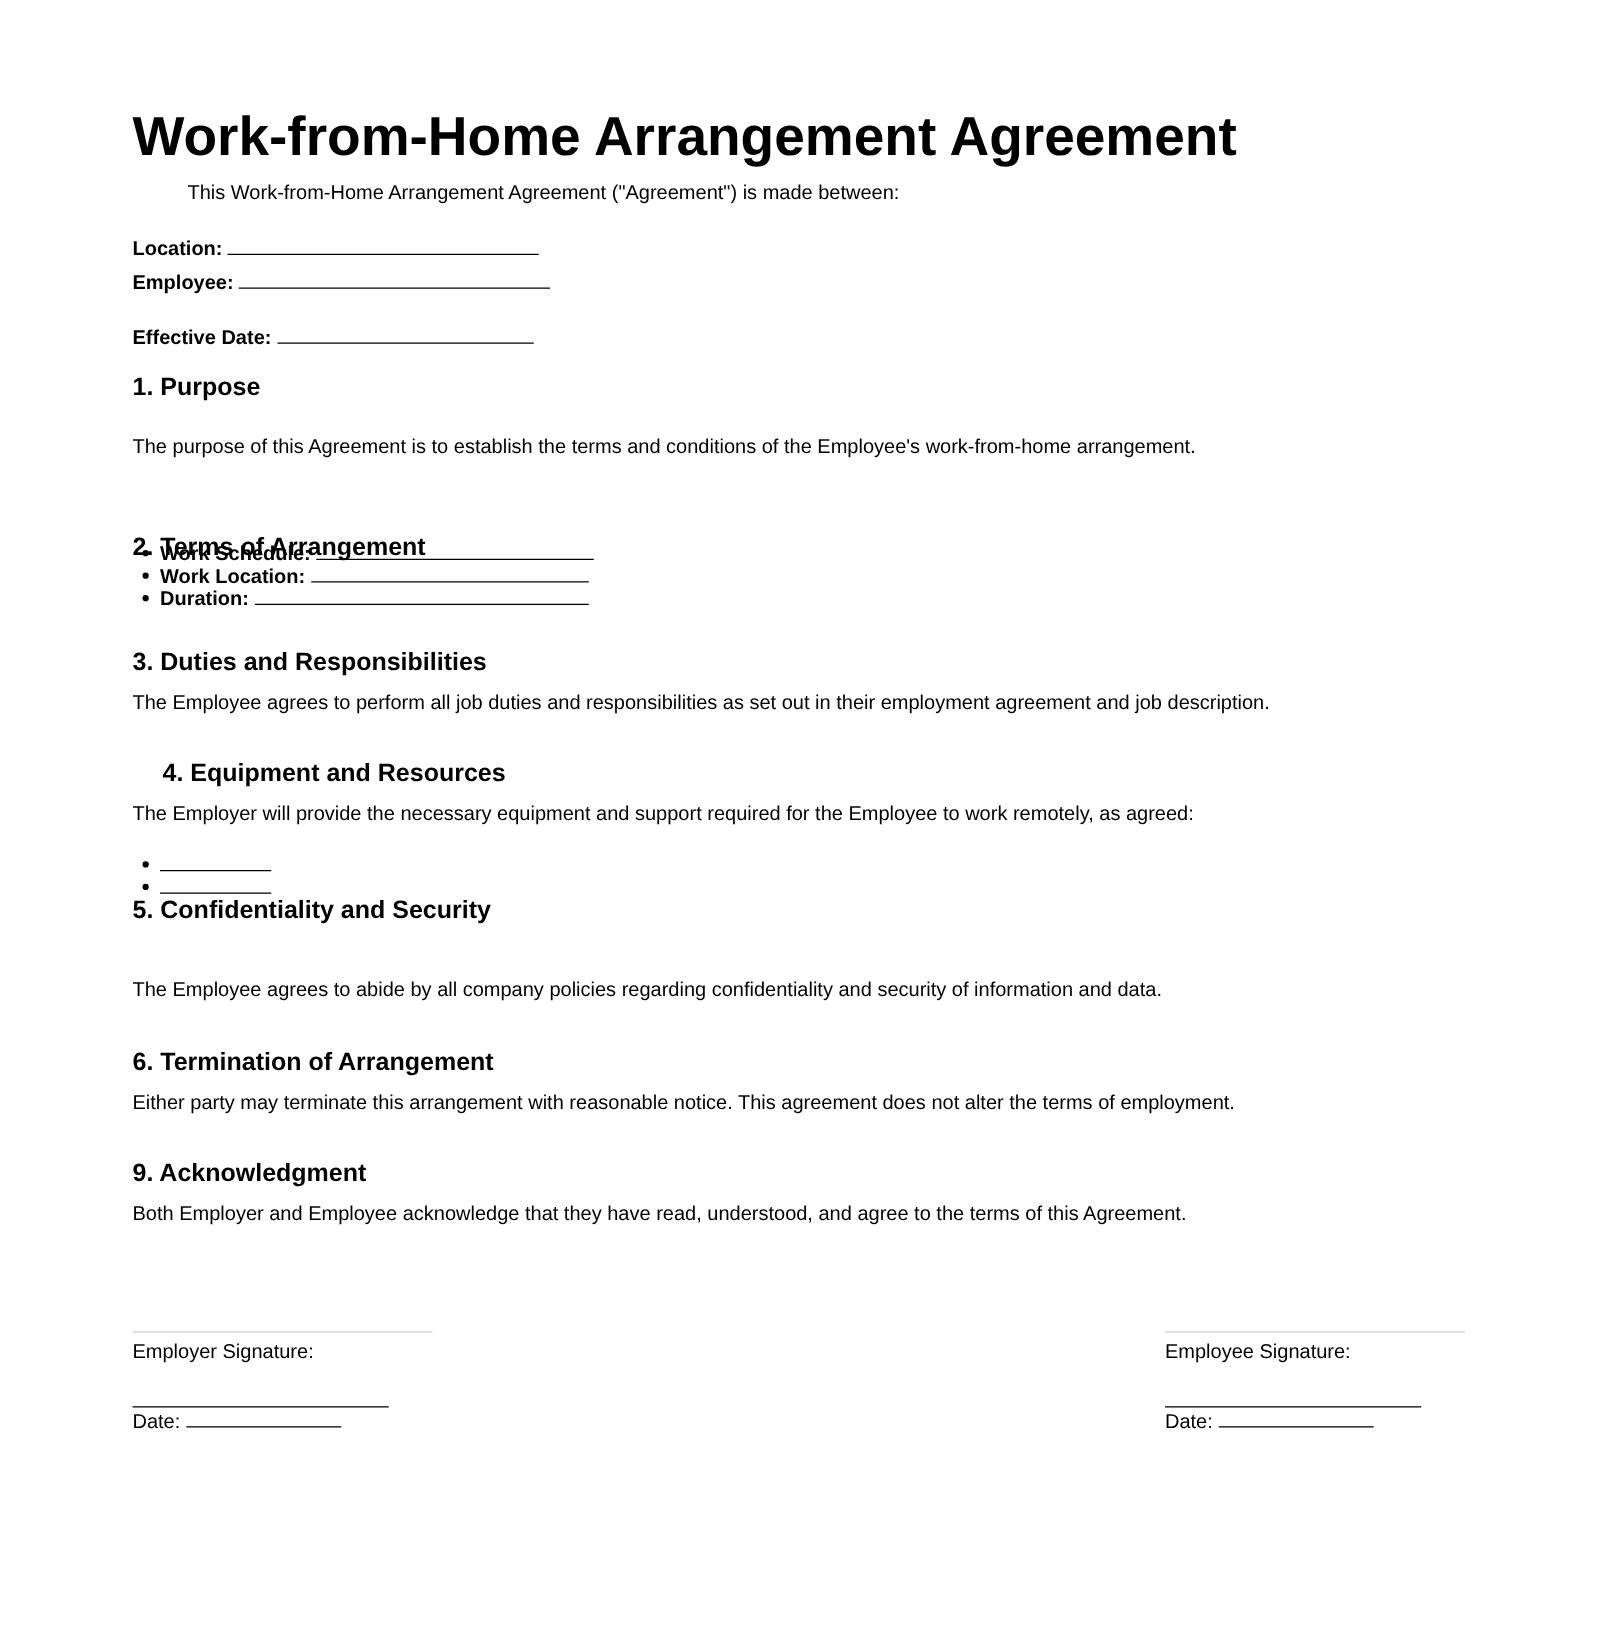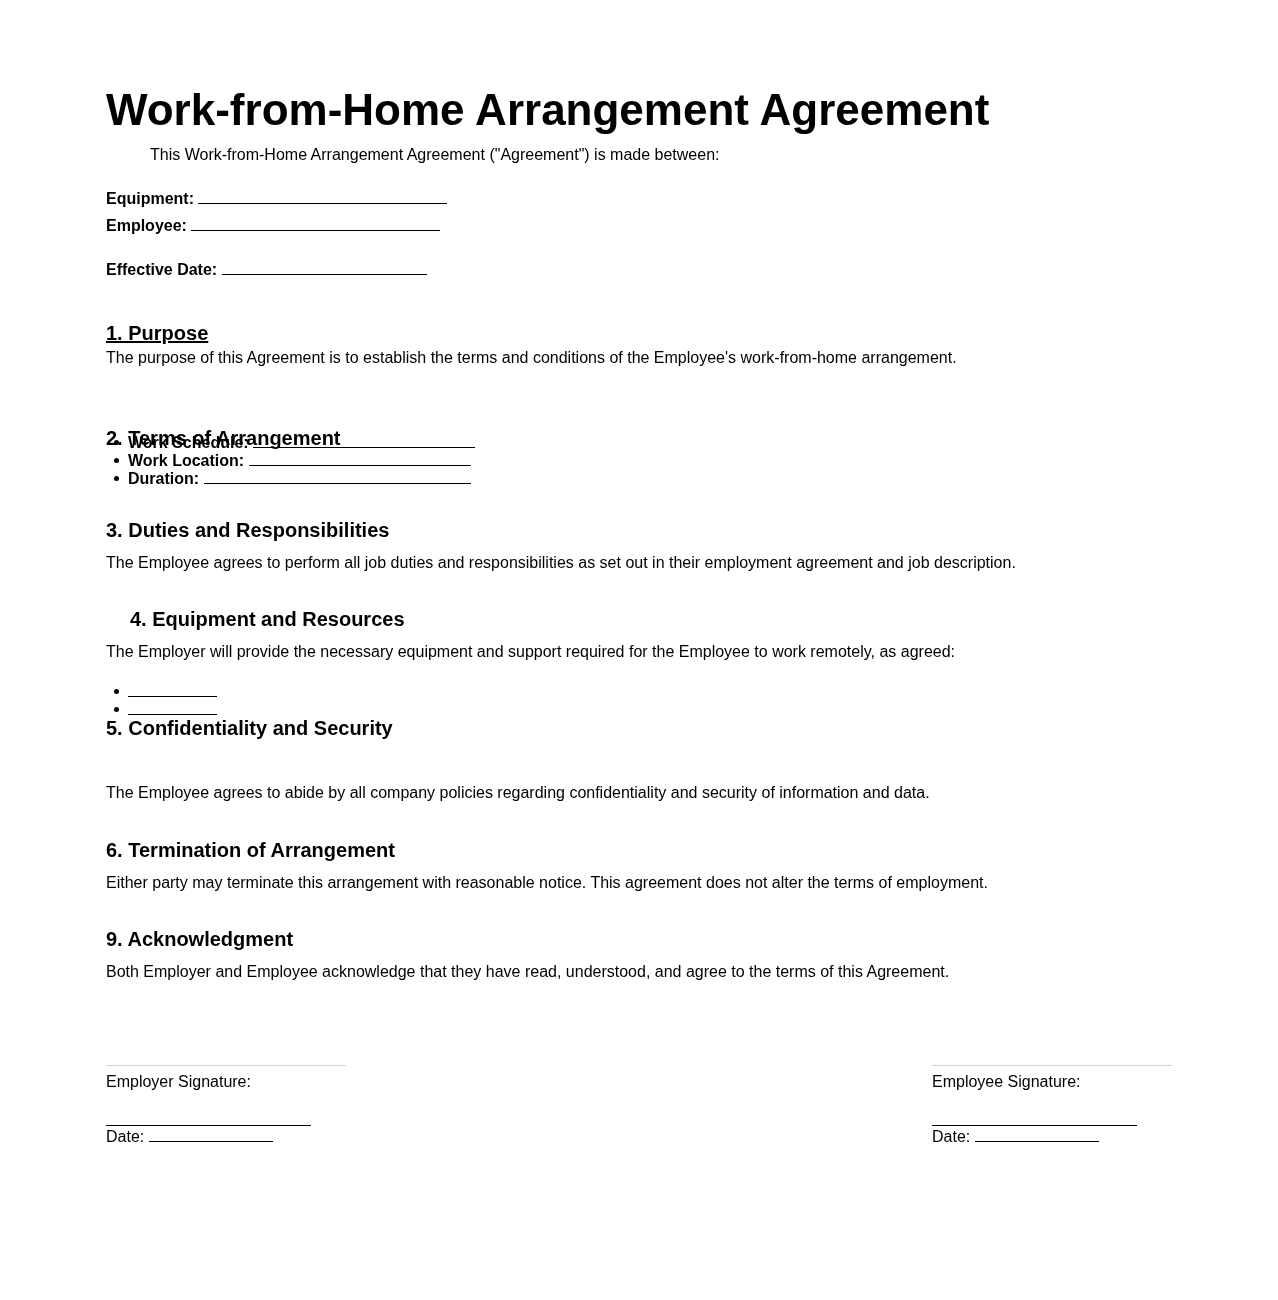--- a/index.html
+++ b/index.html
@@ -25,33 +25,33 @@
 </style>
 </head>
 <body>
 
 <div class="page">
   <h1>Work-from-Home Arrangement Agreement</h1>
 
   <div class="abs" style="top:146px;margin-left:44px;">This Work-from-Home Arrangement Agreement ("Agreement") is made between:</div>
 
   <div class="abs" style="top:189px;">
-    <span class="bold">Equipment:</span>
+    <span class="bold">Location:</span>
     <span class="blank" style="width:249px;"></span>
   </div>
   <div class="abs" style="top:216px;">
     <span class="bold">Employee:</span>
     <span class="blank" style="width:249px;"></span>
   </div>
   <div class="abs" style="top:260px;">
     <span class="bold">Effective Date:</span>
     <span class="blank" style="width:205px;"></span>
   </div>
 
-  <h2 style="top:321px;text-decoration:underline;">1. Purpose</h2>
+  <h2 style="top:298px;">1. Purpose</h2>
   <div class="abs" style="top:349px;">The purpose of this Agreement is to establish the terms and conditions of the Employee's work-from-home arrangement.</div>
 
   <h2 style="top:402px;margin-top:24px;">2. Terms of Arrangement</h2>
   <ul style="top:433px;">
     <li>
       <span class="bold">Work Schedule:</span>
       <span class="blank" style="width:222px;"></span>
     </li>
     <li>
       <span class="bold">Work Location:</span>

